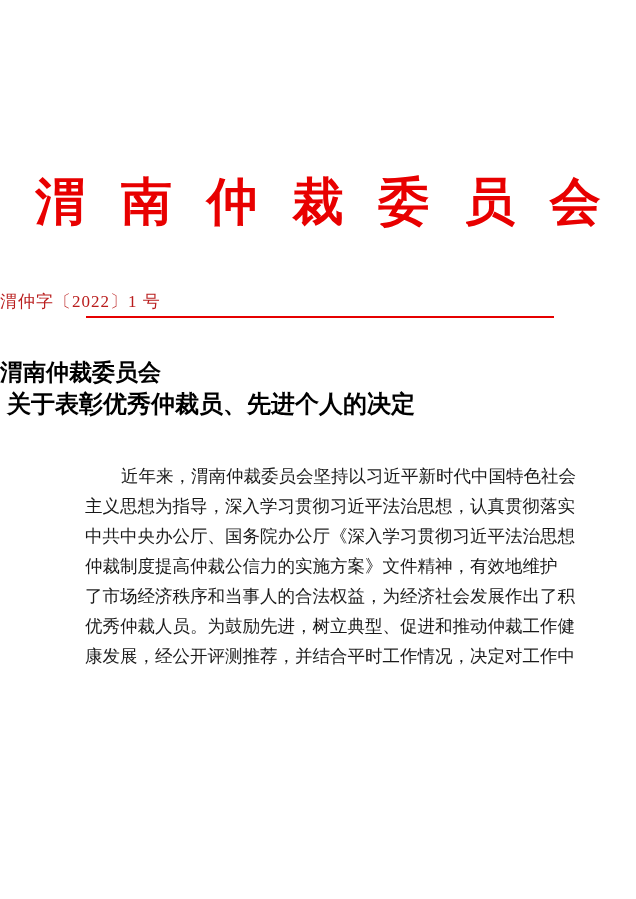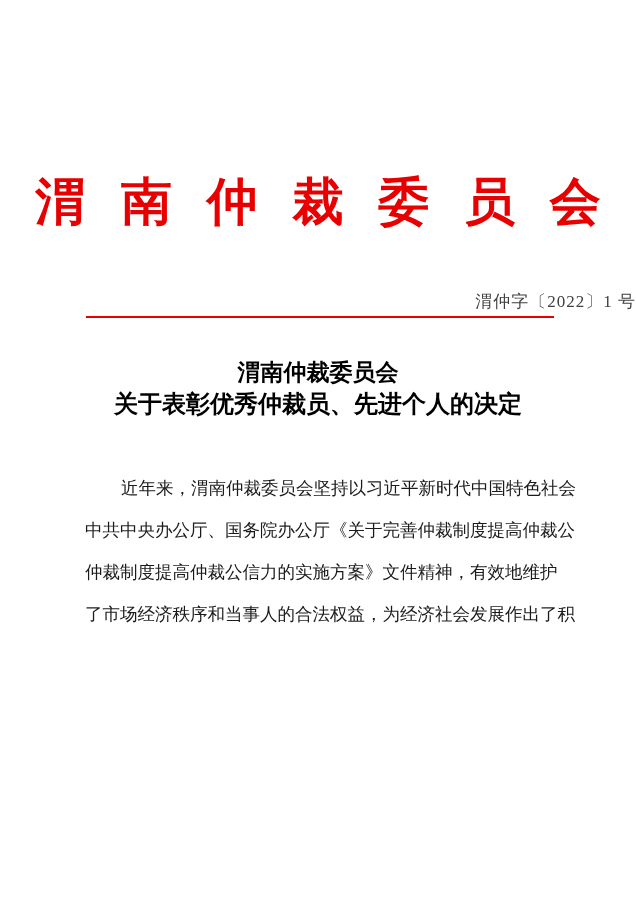--- a/index.html
+++ b/index.html
@@ -28,66 +28,65 @@
     letter-spacing: 11px;
     padding-left: 11px;
     box-sizing: border-box;
     white-space: nowrap;
   }
   .doc-number {
     position: absolute;
     top: 290px;
     left: 0;
     width: 100%;
-    text-align: right;
+    text-align: left;
     font-size: 17px;
-    color: #404040;
+    color: #b91c1c;
     letter-spacing: 1px;
   }
   .red-line {
     position: absolute;
     top: 316px;
     left: 86px;
     width: 468px;
     height: 2px;
     background: #e60000;
   }
   .doc-title {
     position: absolute;
     top: 357px;
     left: 0;
     width: 100%;
-    text-align: center;
     font-weight: bold;
     color: #000;
   }
   .doc-title .t1 {
     font-size: 23px;
     line-height: 31px;
   }
   .doc-title .t2 {
     font-size: 24px;
     line-height: 32px;
+    margin-left: 7px;
   }
   .body-paragraph {
     position: absolute;
     top: 461px;
     left: 85px;
     width: 469px;
     font-size: 17.5px;
     color: #1a1a1a;
   }
   .body-line {
     height: 30px;
     line-height: 30px;
     text-align: justify;
     text-align-last: justify;
     white-space: nowrap;
     overflow: visible;
-    margin-top: 12px;
   }
   .body-line.indent {
     padding-left: 36px;
     box-sizing: border-box;
   }
   .page-number {
     position: absolute;
     top: 824px;
     right: 102px;
     font-size: 15px;
@@ -108,20 +107,23 @@
 
   <div class="red-line"></div>
 
   <div class="doc-title">
     <div class="t1">渭南仲裁委员会</div>
     <div class="t2">关于表彰优秀仲裁员、先进个人的决定</div>
   </div>
 
   <div class="body-paragraph">
       <div class="body-line indent">近年来，渭南仲裁委员会坚持以习近平新时代中国特色社会</div>
-      <div class="body-line">中共中央办公厅、国务院办公厅《关于完善仲裁制度提高仲裁公</div>
+      <div class="body-line">主义思想为指导，深入学习贯彻习近平法治思想，认真贯彻落实</div>
+      <div class="body-line">中共中央办公厅、国务院办公厅《深入学习贯彻习近平法治思想</div>
       <div class="body-line">仲裁制度提高仲裁公信力的实施方案》文件精神，有效地维护</div>
       <div class="body-line">了市场经济秩序和当事人的合法权益，为经济社会发展作出了积</div>
+      <div class="body-line">优秀仲裁人员。为鼓励先进，树立典型、促进和推动仲裁工作健</div>
+      <div class="body-line">康发展，经公开评测推荐，并结合平时工作情况，决定对工作中</div>
     </div>
 
   <div class="page-number">- 1 -</div>
 
 </div>
 
 </body></html>

